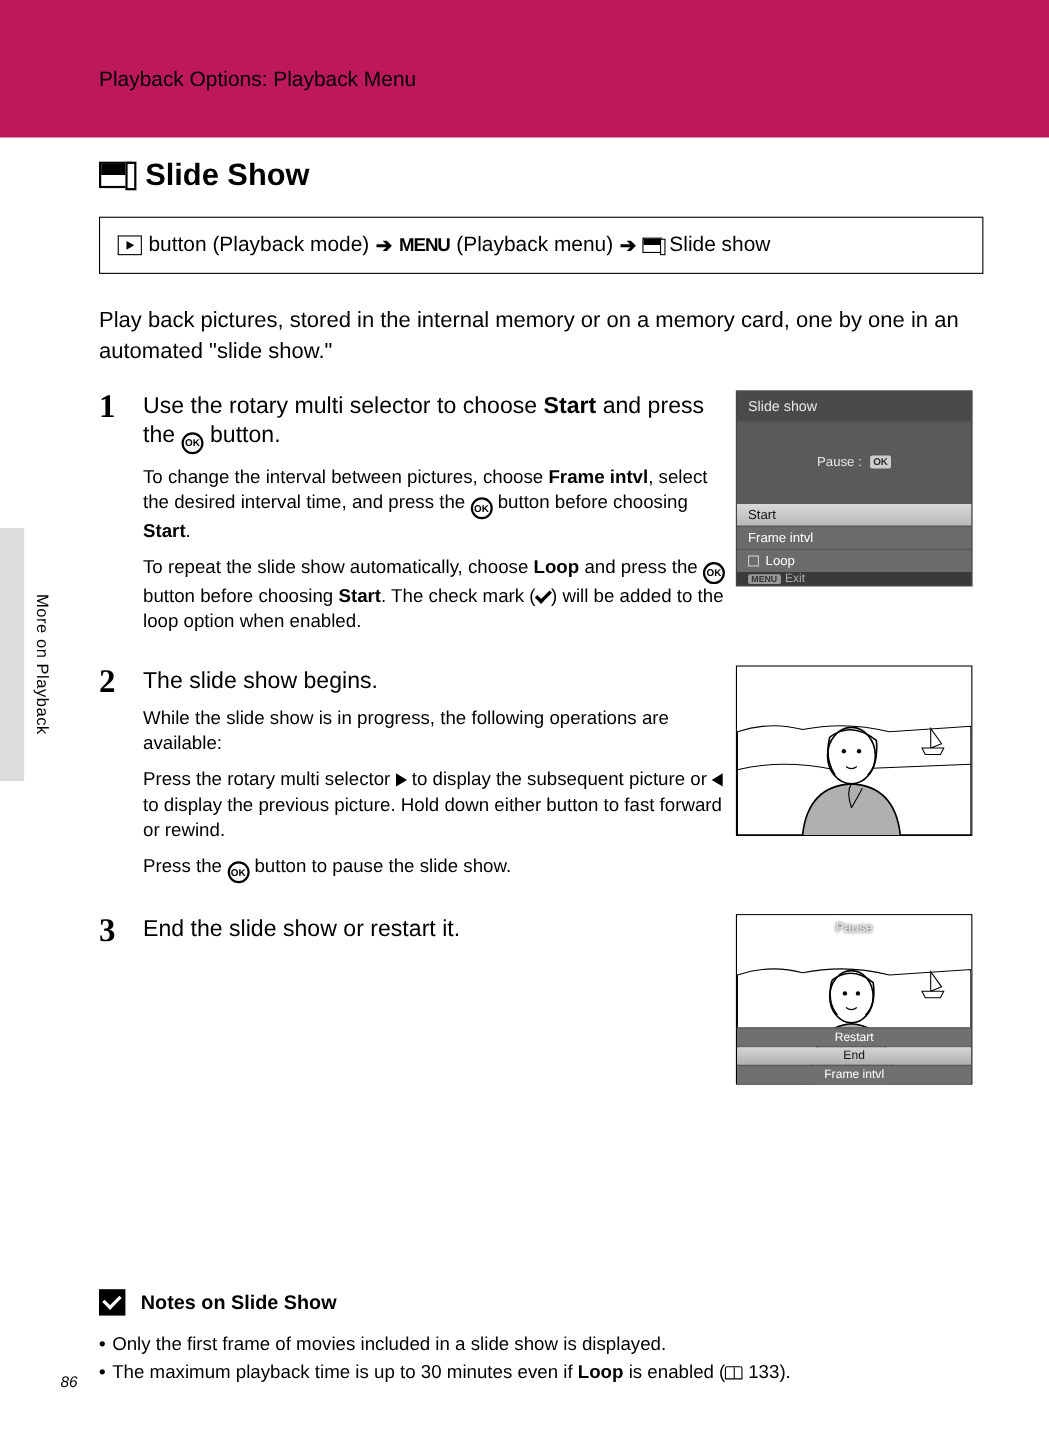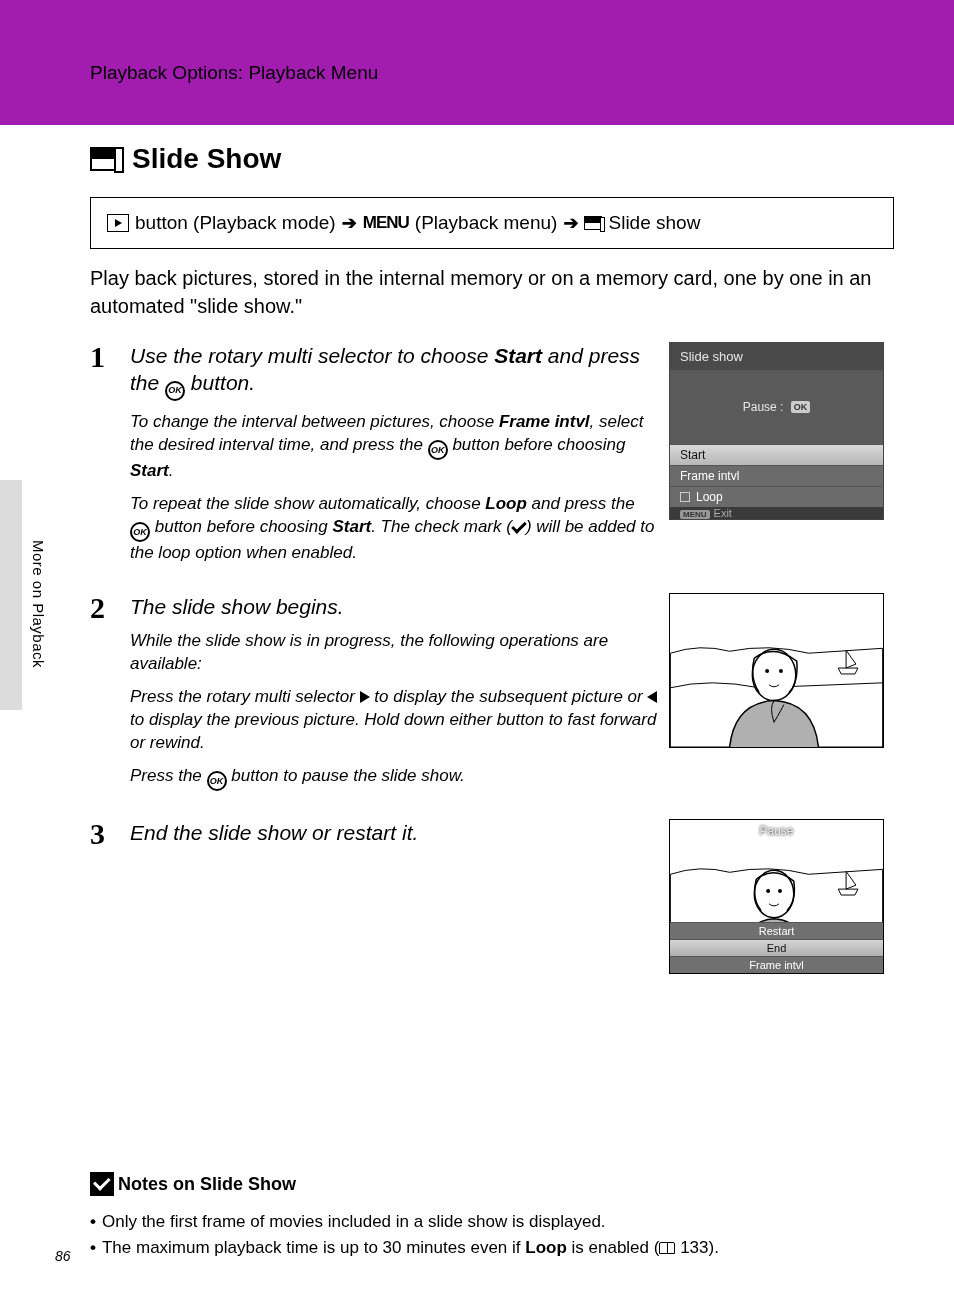--- a/index.html
+++ b/index.html
@@ -12,21 +12,21 @@
     color: #000;
   }
   .page {
     position: absolute;
     left: 0; top: 0; right: 0;
     background: #fff;
     height: 1314px;
     border-top-right-radius: 0;
   }
   .gray-top {
-    background: #a21caf;
+    background: #be185d;
     height: 125px;
     padding-left: 90px;
     padding-right: 60px;
     padding-top: 62px;
     font-size: 19px;
   }
   .content {
     padding: 0 60px 0 90px;
   }
   .side-tab {
@@ -66,21 +66,21 @@
     position: absolute;
     right: -6px; bottom: -4px;
     width: 6px; height: 22px;
     border: 2px solid #000;
     background: #fff;
   }
   .breadcrumb-box {
     border: 1.5px solid #000;
     padding: 14px 16px;
     font-size: 19px;
-    margin-bottom: 15px;
+    margin-bottom: 28px;
     display: flex;
     align-items: center;
     flex-wrap: wrap;
     gap: 6px;
   }
   .play-box-icon {
     display: inline-flex;
     width: 22px; height: 18px;
     border: 1.5px solid #000;
     align-items: center; justify-content: center;
@@ -102,21 +102,21 @@
     border:1.5px solid #000;
     background: linear-gradient(#000 0 50%, #fff 50% 100%);
     position: relative;
   }
   .small-slide-icon::after{
     content:"";position:absolute;right:-4px;bottom:-3px;width:3px;height:13px;border:1.5px solid #000;background:#fff;
   }
   p.intro { font-size: 20px; line-height: 1.4; margin-bottom: 22px; }
   .step { display: flex; gap: 18px; margin-bottom: 18px; }
   .step-num { font-size: 30px; font-weight: bold; font-family: Georgia, serif; line-height:1; width:22px;}
-  .step-body { flex: 1; font-style: italic; }
+  .step-body { flex: 1; }
   .step-heading { font-size: 21px; margin-bottom: 10px; line-height:1.3;}
   .step-text { font-size: 17px; line-height: 1.35; margin-bottom: 10px; }
   .ok-btn {
     display: inline-flex;
     width: 20px; height: 20px;
     border: 2px solid #000;
     border-radius: 50%;
     align-items: center; justify-content: center;
     font-size: 9px; font-weight: bold;
     vertical-align: -3px;
@@ -197,21 +197,21 @@
   }
   .lcd-3 .btnbar div.sel { background: linear-gradient(#d5d5d5,#b0b0b0); color:#111;}
 
   .notes-section {
     position: absolute;
     bottom: 50px;
     left: 90px; right: 60px;
   }
   .notes-title {
     font-size: 18px; font-weight: bold;
-    display:flex; align-items:center; gap:4px;
+    display:flex; align-items:center; gap:14px;
     margin-bottom:8px;
   }
   .warn-icon{
     width:24px;height:24px;background:#000;
     display:flex;align-items:center;justify-content:center;
   }
   .warn-icon::before{
     content:"";width:12px;height:7px;border-left:3px solid #fff;border-bottom:3px solid #fff;
     transform:rotate(-45deg) translate(1px,-2px);
   }

